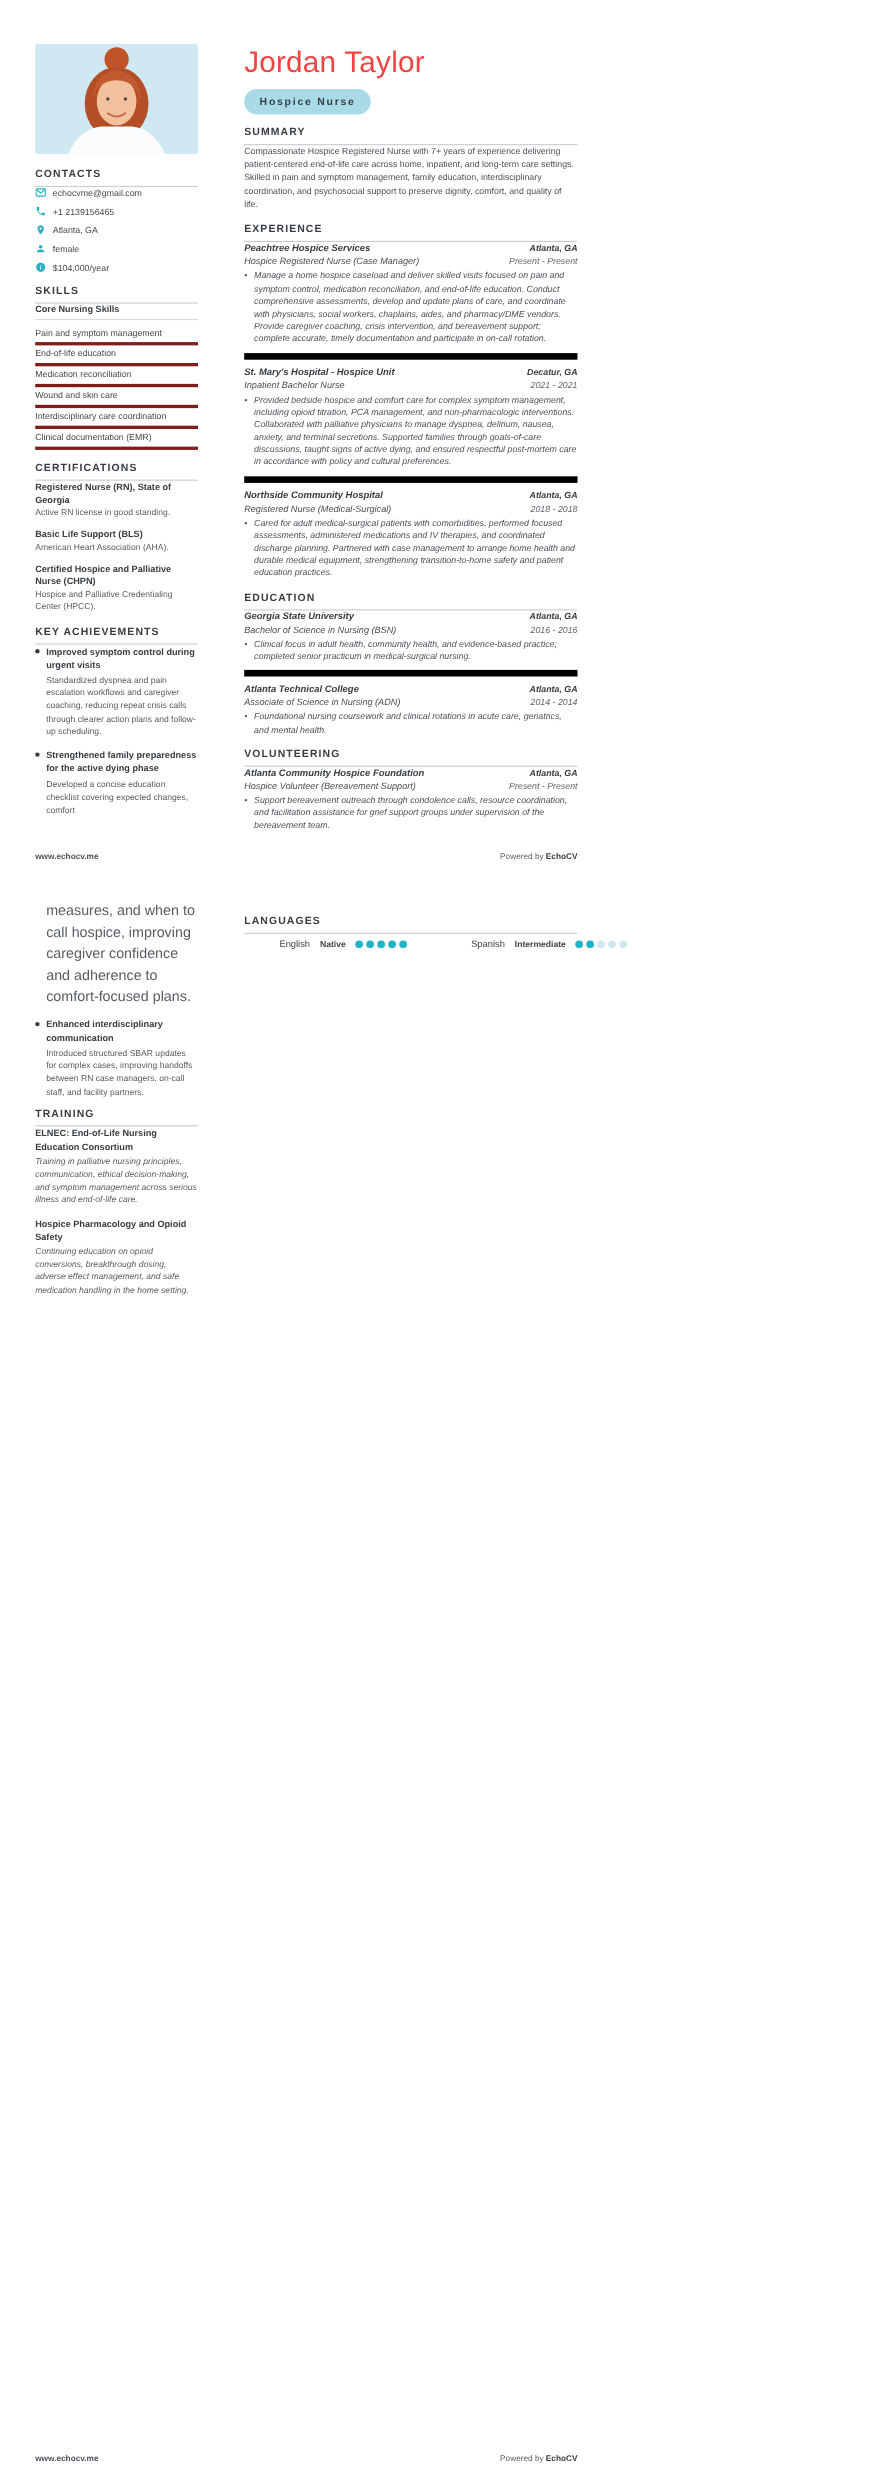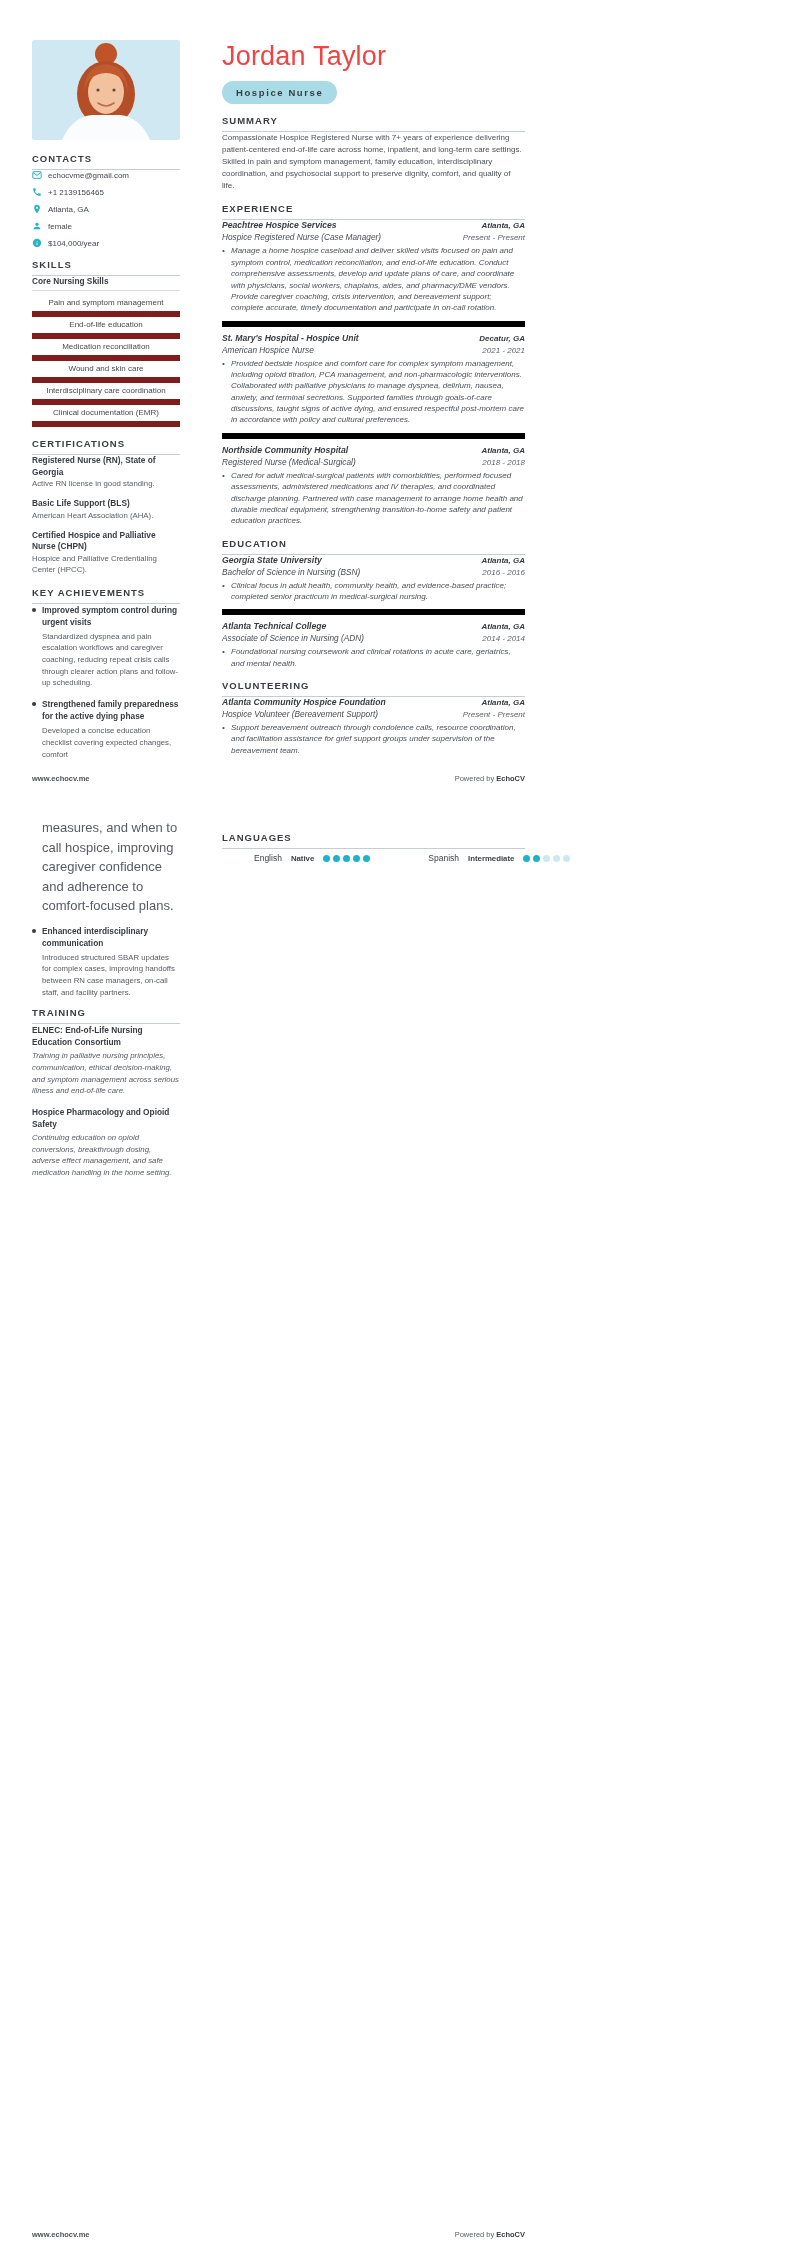--- a/index.html
+++ b/index.html
@@ -15,21 +15,21 @@
   .sec-h{font-size:9.5px;font-weight:700;letter-spacing:1px;color:#363c41;padding-bottom:5px;border-bottom:1px solid #c7ccd1;margin:0 0 0 0;}
 
   
   .photo{width:148px;height:100px;border-radius:3px;overflow:hidden;margin-bottom:13px;background:#cfe8f2;}
   .photo svg{display:block;}
   .side-sec{margin-bottom:11px;}
   .contact-row{display:flex;align-items:center;gap:6px;margin-bottom:7px;font-size:8px;color:#43494f;}
   .c-icon{width:10px;height:10px;color:var(--accent,#29b2c5);flex:0 0 auto;display:flex;}
   .c-icon svg{width:10px;height:10px;display:block;}
   .skill-group{font-size:8.3px;font-weight:700;color:#363c41;padding-bottom:4px;border-bottom:1px solid #d8dcdf;margin-bottom:4px;}
-  .skill-item{font-size:8px;color:#43494f;padding:3px 0 4px;border-bottom:6px solid #7f1d1d;text-align:center;}
+  .skill-item{font-size:8px;color:#43494f;padding:3px 0 4px;border-bottom:3px solid #7f1d1d;}
   .cert{margin-bottom:8px;}
   .cert-t{font-size:8.3px;font-weight:700;color:#363c41;line-height:1.4;}
   .cert-s{font-size:7.8px;color:#5a6167;line-height:1.4;margin-top:1px;}
   .ach{display:grid;grid-template-columns:10px 1fr;margin-bottom:9px;}
   .ach-dot{width:4px;height:4px;border-radius:50%;background:#363c41;margin-top:4px;}
   .ach-t{font-size:8.3px;font-weight:700;color:#363c41;line-height:1.45;}
   .ach-d{font-size:7.8px;color:#565c62;line-height:1.5;margin-top:3px;}
   .ach-cont{margin:0 0 9px 10px;font-size:13px;color:#565c62;line-height:1.5;}
   .train{margin-bottom:9px;}
   .train-t{font-size:8.3px;font-weight:700;line-height:1.45;color:#363c41;}
@@ -216,21 +216,21 @@
               </div>
             </div>
           </div>
 
           <div class="entry">
             <div class="row1">
               <span class="org">St. Mary's Hospital - Hospice Unit</span>
               <span class="loc">Decatur, GA</span>
             </div>
             <div class="row2">
-              <span class="role">American Hospice Nurse</span>
+              <span class="role">Inpatient Bachelor Nurse</span>
               <span class="dates">2021 - 2021</span>
             </div>
             <div class="bullets">
               <div class="brow">
                 <span class="bdot"></span>
                 <span>Provided bedside hospice and comfort care for complex symptom management, including opioid titration, PCA management, and non-pharmacologic interventions. Collaborated with palliative physicians to manage dyspnea, delirium, nausea, anxiety, and terminal secretions. Supported families through goals-of-care discussions, taught signs of active dying, and ensured respectful post-mortem care in accordance with policy and cultural preferences.</span>
               </div>
             </div>
           </div>
 

